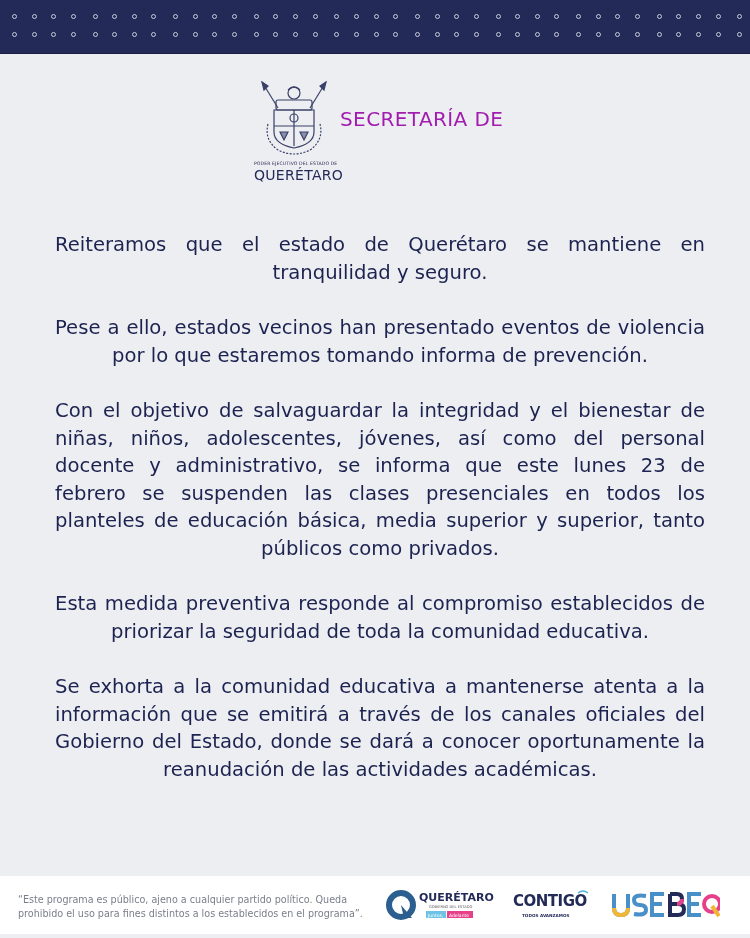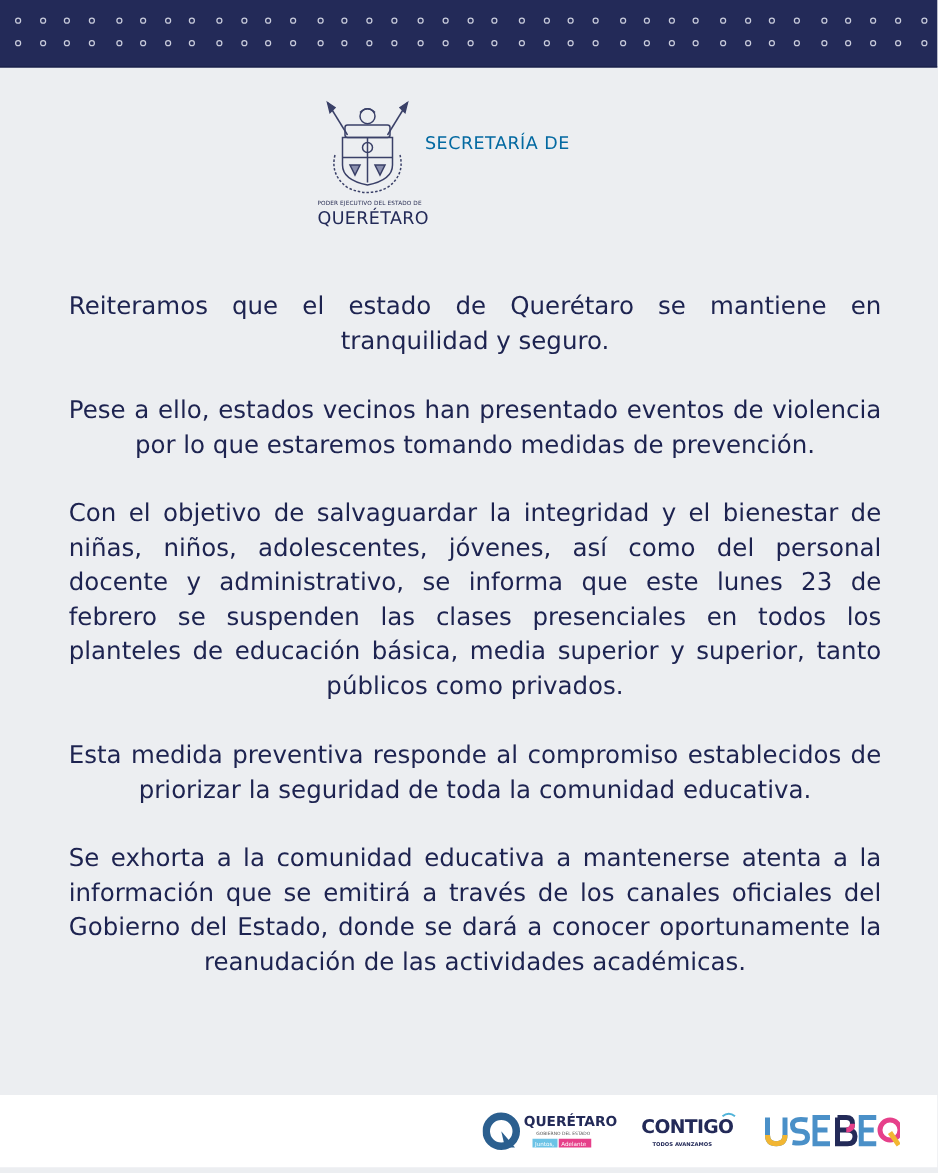--- a/index.html
+++ b/index.html
@@ -27,22 +27,22 @@
   .crest { position: absolute; left: 0; top: 0; width: 72px; height: 78px; }
   .crest-sub {
     position: absolute; left: -4px; top: 81px; font-size: 4.6px; letter-spacing: 0.1px;
     color: #2a2f55; white-space: nowrap;
   }
   .crest-name {
     position: absolute; left: -4px; top: 87px; font-size: 14px;
     color: #232a58; letter-spacing: 0.3px; white-space: nowrap;
   }
   .sec-line1 {
-    position: absolute; left: 82px; top: 27px; font-size: 14px;
-    color: #0369a1; letter-spacing: 0.4px; white-space: nowrap;
+    position: absolute; left: 82px; top: 27px; font-size: 20px;
+    color: #a21caf; letter-spacing: 0.4px; white-space: nowrap;
   }
   .sec-line2 {
     position: absolute; left: 80px; top: 44px; font-size: 27px; font-weight: bold;
     color: #232a58; letter-spacing: 0.3px; white-space: nowrap;
   }
   .body-text {
     position: absolute; left: 55px; width: 650px;
     font-size: 19.6px; line-height: 27.5px;
     color: #1d2350;
     text-align: justify; text-align-last: center;
@@ -167,26 +167,27 @@
       <path d="M22 52 L30 52 L26 60 Z" fill="#8a8fae"></path>
       <path d="M42 52 L50 52 L46 60 Z" fill="#8a8fae"></path>
     </g>
   </svg>
   <div class="crest-sub">PODER EJECUTIVO DEL ESTADO DE</div>
   <div class="crest-name">QUERÉTARO</div>
   <div class="sec-line1">SECRETARÍA DE</div>
 </div>
 
 <div class="body-text p1">Reiteramos que el estado de Querétaro se mantiene en tranquilidad y seguro.</div>
-<div class="body-text p2">Pese a ello, estados vecinos han presentado eventos de violencia por lo que estaremos tomando medidas de prevención.</div>
+<div class="body-text p2">Pese a ello, estados vecinos han presentado eventos de violencia por lo que estaremos tomando informa de prevención.</div>
 <div class="body-text p3">Con el objetivo de salvaguardar la integridad y el bienestar de niñas, niños, adolescentes, jóvenes, así como del personal docente y administrativo, se informa que este lunes 23 de febrero se suspenden las clases presenciales en todos los planteles de educación básica, media superior y superior, tanto públicos como privados.</div>
 <div class="body-text p4">Esta medida preventiva responde al compromiso establecidos de priorizar la seguridad de toda la comunidad educativa.</div>
 <div class="body-text p5">Se exhorta a la comunidad educativa a mantenerse atenta a la información que se emitirá a través de los canales oficiales del Gobierno del Estado, donde se dará a conocer oportunamente la reanudación de las actividades académicas.</div>
 
 <div class="footer">
+  <div class="footer-note">“Este programa es público, ajeno a cualquier partido político. Queda prohibido el uso para fines distintos a los establecidos en el programa”.</div>
 
   <svg class="logo-qro" viewBox="0 0 110 36">
     <circle cx="15" cy="17" r="12" fill="none" stroke="#2b5f8f" stroke-width="6"></circle>
     <path d="M15 17 L26 30 L18 30 Z" fill="#2b5f8f"></path>
     <text x="33" y="13" font-family="DejaVu Sans, sans-serif" font-size="11" font-weight="bold" fill="#232a58">QUERÉTARO</text>
     <text x="43" y="20" font-family="DejaVu Sans, sans-serif" font-size="3.6" fill="#555">GOBIERNO DEL ESTADO</text>
     <rect x="40" y="23" width="20" height="7" fill="#6cc3e6"></rect>
     <rect x="61" y="23" width="26" height="7" fill="#e6408a"></rect>
     <text x="42" y="28.5" font-family="DejaVu Sans, sans-serif" font-size="4.5" fill="#fff">Juntos,</text>
     <text x="63" y="28.5" font-family="DejaVu Sans, sans-serif" font-size="4.5" fill="#fff">Adelante</text>

